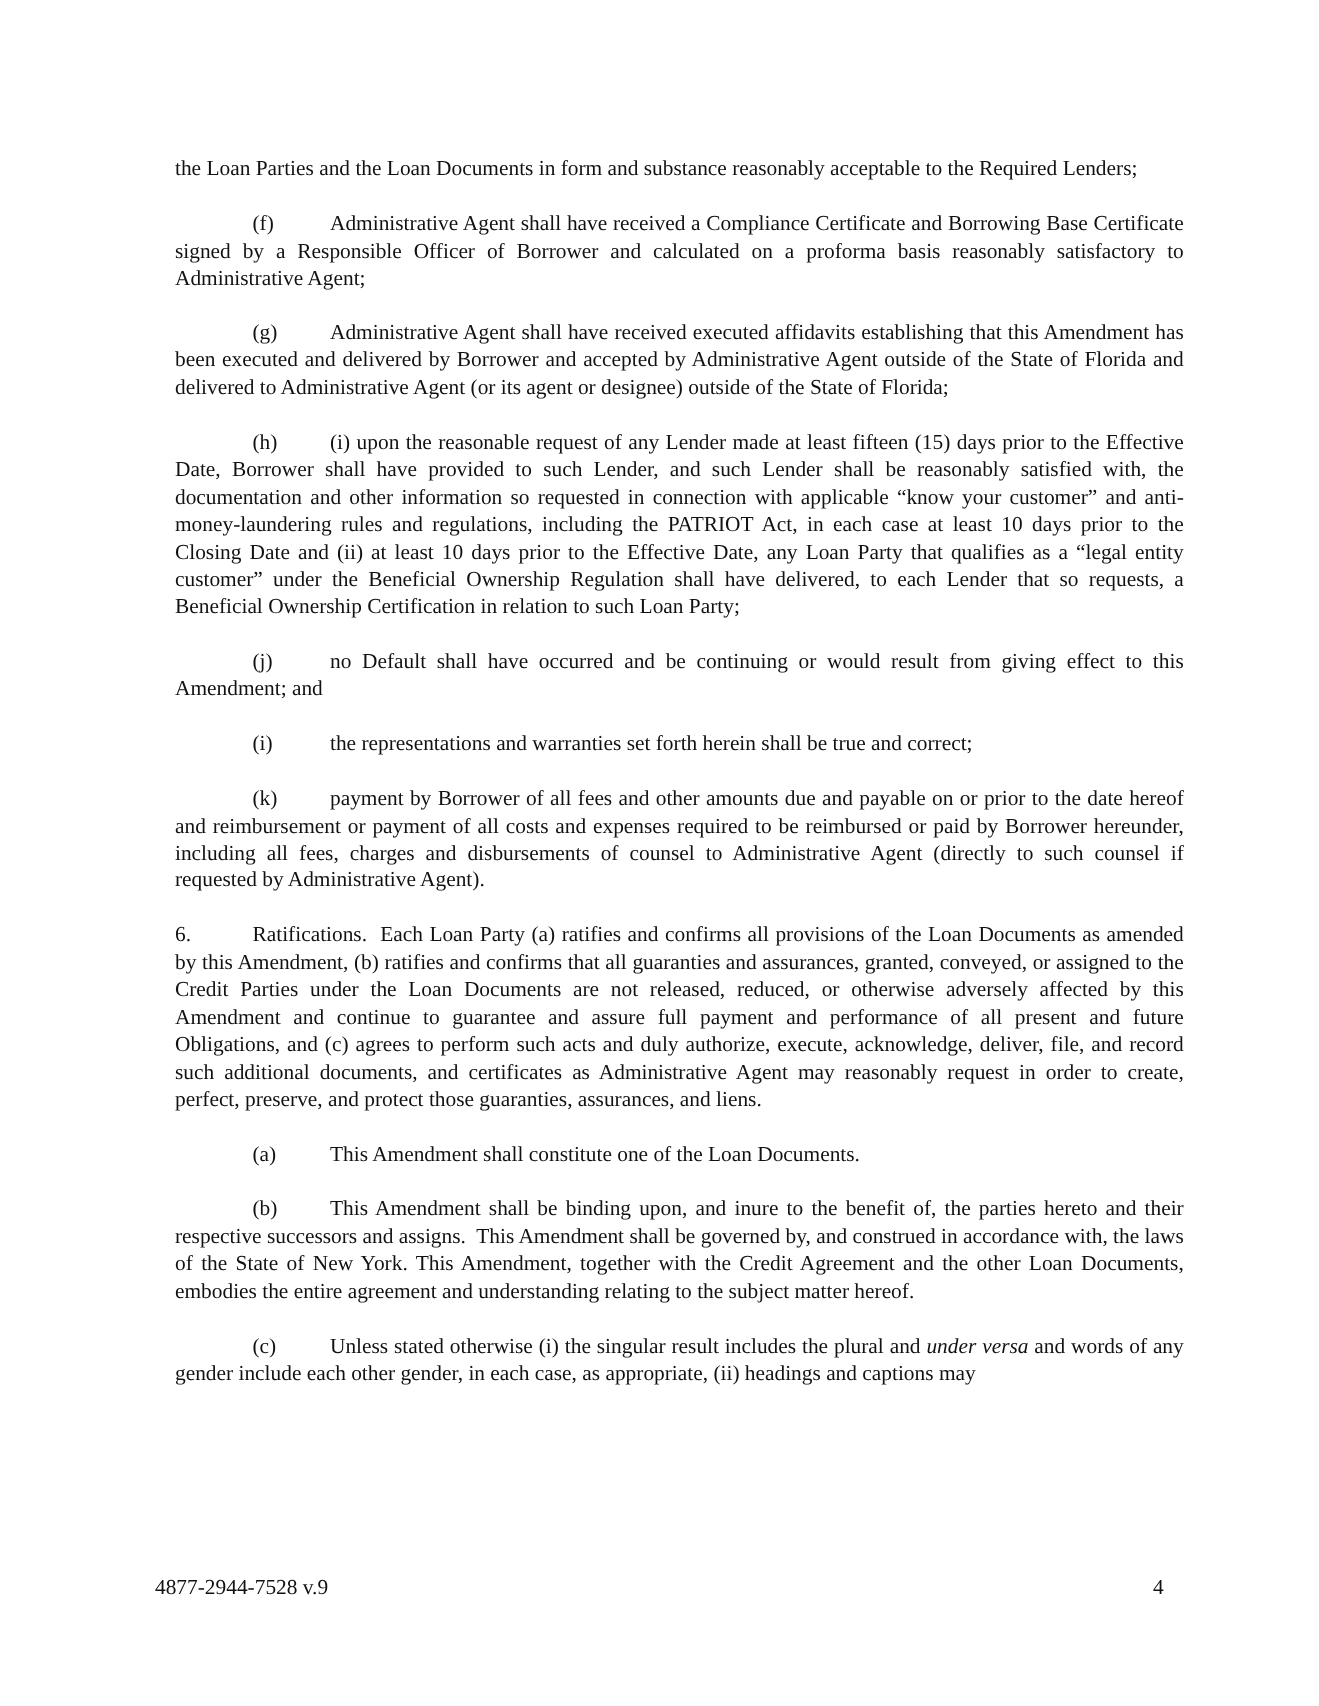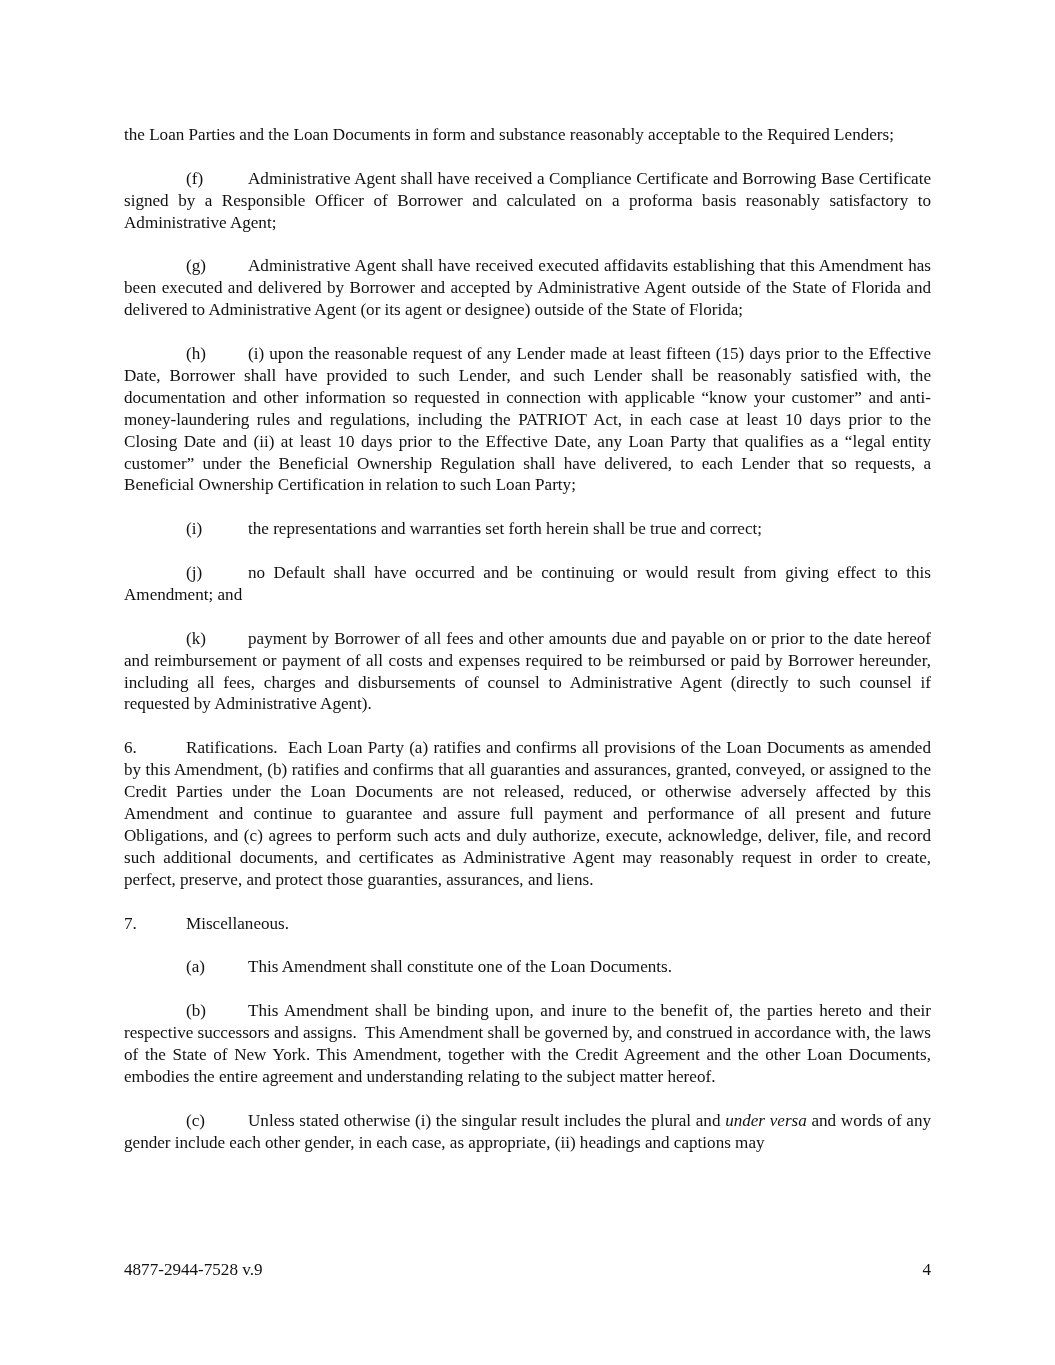--- a/index.html
+++ b/index.html
@@ -10,21 +10,21 @@
     body {
       width: 1055px;
       height: 1365px;
       position: relative;
       overflow: hidden;
       font-family: "Liberation Serif", "DejaVu Serif", serif;
       color: #111111;
     }
     .page {
       position: absolute;
-      left: 124px;
+      left: 140px;
       top: 124px;
       width: 807px;
     }
     .para {
       font-size: 17.1px;
       line-height: 21.9px;
       text-align: justify;
       margin: 0 0 21.9px 0;
     }
     .indent {
@@ -62,29 +62,28 @@
 <div class="page">
 
   <p class="para">the Loan Parties and the Loan Documents in form and substance reasonably acceptable to the Required Lenders;</p>
 
   <p class="para indent"><span class="lbl">(f)</span><span>Administrative Agent shall have received a Compliance Certificate and Borrowing Base Certificate signed by a Responsible Officer of Borrower and calculated on a proforma basis reasonably satisfactory to Administrative Agent;</span></p>
 
   <p class="para indent"><span class="lbl">(g)</span><span>Administrative Agent shall have received executed affidavits establishing that this Amendment has been executed and delivered by Borrower and accepted by Administrative Agent outside of the State of Florida and delivered to Administrative Agent (or its agent or designee) outside of the State of Florida;</span></p>
 
   <p class="para indent"><span class="lbl">(h)</span><span>(i) upon the reasonable request of any Lender made at least fifteen (15) days prior to the Effective Date, Borrower shall have provided to such Lender, and such Lender shall be reasonably satisfied with, the documentation and other information so requested in connection with applicable “know your customer” and anti-money-laundering rules and regulations, including the PATRIOT Act, in each case at least 10 days prior to the Closing Date and (ii) at least 10 days prior to the Effective Date, any Loan Party that qualifies as a “legal entity customer” under the Beneficial Ownership Regulation shall have delivered, to each Lender that so requests, a Beneficial Ownership Certification in relation to such Loan Party;</span></p>
 
+  <p class="para indent"><span class="lbl">(j)</span><span>no Default shall have occurred and be continuing or would result from giving effect to this Amendment; and</span></p>
+
   <p class="para indent single"><span class="lbl">(i)</span><span>the representations and warranties set forth herein shall be true and correct;</span></p>
-
-  <p class="para indent"><span class="lbl">(j)</span><span>no Default shall have occurred and be continuing or would result from giving effect to this Amendment; and</span></p>
 
   <p class="para indent"><span class="lbl">(k)</span><span>payment by Borrower of all fees and other amounts due and payable on or prior to the date hereof and reimbursement or payment of all costs and expenses required to be reimbursed or paid by Borrower hereunder, including all fees, charges and disbursements of counsel to Administrative Agent (directly to such counsel if requested by Administrative Agent).</span></p>
 
   <p class="para"><span class="num">6.</span><span class="head">Ratifications</span><span>.</span><span>&nbsp; Each Loan Party (a) ratifies and confirms all provisions of the Loan Documents as amended by this Amendment, (b) ratifies and confirms that all guaranties and assurances, granted, conveyed, or assigned to the Credit Parties under the Loan Documents are not released, reduced, or otherwise adversely affected by this Amendment and continue to guarantee and assure full payment and performance of all present and future Obligations, and (c) agrees to perform such acts and duly authorize, execute, acknowledge, deliver, file, and record such additional documents, and certificates as Administrative Agent may reasonably request in order to create, perfect, preserve, and protect those guaranties, assurances, and liens.</span></p>
 
-  <p class="para single"><span class="num">7.</span><span class="head">Miscellaneous</span><span>.</span></p>
 
   <p class="para indent single"><span class="lbl">(a)</span><span>This Amendment shall constitute one of the Loan Documents.</span></p>
 
   <p class="para indent"><span class="lbl">(b)</span><span>This Amendment shall be binding upon, and inure to the benefit of, the parties hereto and their respective successors and assigns.&nbsp; This Amendment shall be governed by, and construed in accordance with, the laws of the State of New York. This Amendment, together with the Credit Agreement and the other Loan Documents, embodies the entire agreement and understanding relating to the subject matter hereof.</span></p>
 
   <p class="para indent"><span class="lbl">(c)</span><span>Unless stated otherwise (i) the singular result includes the plural and </span><em>under versa</em><span> and words of any gender include each other gender, in each case, as appropriate, (ii) headings and captions may</span></p>
 
 </div>
 
 <div class="footer">

